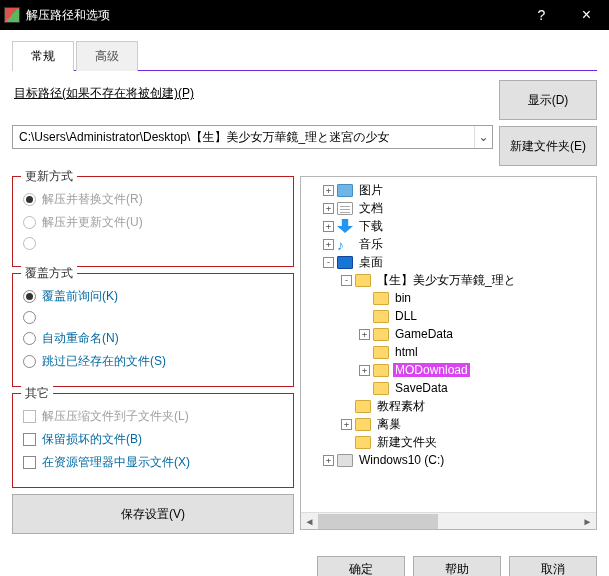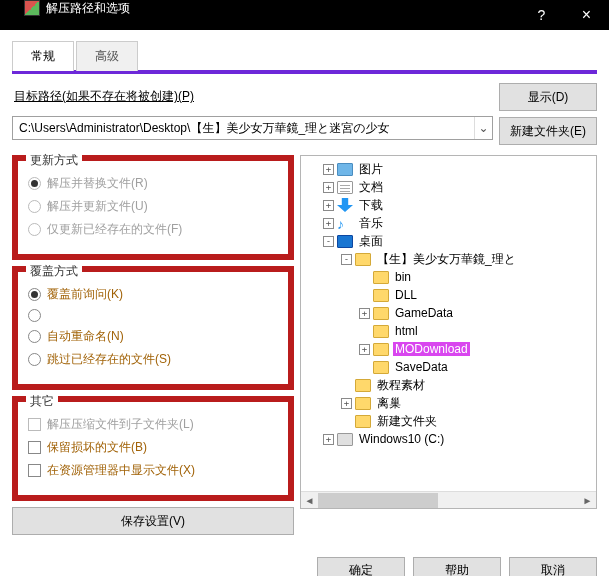--- a/index.html
+++ b/index.html
@@ -1,38 +1,38 @@
 <!DOCTYPE html>
 <html><head>
   <meta charset="utf-8">
   <style>
     * { box-sizing: border-box; margin: 0; padding: 0; font-family: "Microsoft YaHei", "Segoe UI", sans-serif; font-size: 12px; }
     body { background: #fff; width: 609px; height: 576px; overflow: hidden; }
-    .titlebar { background: #000; color: #fff; height: 30px; display: flex; align-items: flex-start; padding: 0 0 0 24px; }
+    .titlebar { background: #000; color: #fff; height: 30px; display: flex; align-items: center; padding: 0 0 0 4px; }
     .titlebar .icon { width: 16px; height: 16px; margin-right: 6px; background: linear-gradient(135deg, #d9534f 0 50%, #5cb85c 50% 100%); border: 1px solid #333; }
     .titlebar .title { flex: 1; font-size: 12px; }
     .titlebar .btn { width: 45px; height: 30px; color: #fff; display: flex; align-items: center; justify-content: center; font-size: 14px; }
     .titlebar .btn.close { font-size: 16px; }
     .content { padding: 10px 12px 0 12px; }
-    .tabs { display: flex; border-bottom: 4px solid #6d28d9; }
+    .tabs { display: flex; border-bottom: 1px solid #6d28d9; }
     .tab { padding: 6px 18px; border: 1px solid #ccc; border-bottom: none; margin-right: 2px; position: relative; background: #fff; top: 1px; }
     .tab.inactive { background: #f0f0f0; color: #555; }
     .tab.active { background: #fff; z-index: 2; }
     .section-label { margin: 14px 0 6px 2px; text-decoration: underline; }
     .path-row { display: flex; align-items: center; gap: 6px; }
     .path-input { flex: 1; display: flex; align-items: center; border: 1px solid #a0a0a0; height: 24px; background: #fff; }
     .path-input input { flex: 1; border: none; outline: none; padding: 0 6px; font-size: 12px; }
     .path-input .dd { width: 18px; text-align: center; color: #555; border-left: 1px solid #ddd; height: 100%; display:flex; align-items:center; justify-content:center;}
-    .winbtn { background: #e1e1e1; border: 1px solid #adadad; padding: 4px 10px; min-width: 98px; height: 28px; text-align: center; cursor: default; }
+    .winbtn { background: #e1e1e1; border: 1px solid #adadad; padding: 4px 10px; min-width: 98px; height: 40px; text-align: center; cursor: default; }
     .winbtn.big { min-width: 88px; height: 26px; }
     .columns { display: flex; gap: 6px; margin-top: 10px; }
     .left-col { width: 282px; }
-    .group { border: 6px solid #b91c1c; padding: 8px 26px 10px 10px; margin-bottom: 6px; position: relative; }
+    .group { border: 1px solid #b91c1c; padding: 8px 26px 10px 10px; margin-bottom: 6px; position: relative; }
     .group-title { position: absolute; top: -9px; left: 8px; background: #fff; padding: 0 4px; color: #333; }
-    .opt { display: flex; align-items: center; gap: 6px; margin: 6px 0; color: #a16207; }
+    .opt { display: flex; align-items: center; gap: 6px; margin: 6px 0; color: #0369a1; }
     .opt.disabled { color: #a0a0a0; }
     .radio, .checkbox { width: 13px; height: 13px; border: 1px solid #888; display:inline-flex; align-items:center; justify-content:center; }
     .radio { border-radius: 50%; }
     .radio.checked::after { content:""; width:7px; height:7px; background:#333; border-radius:50%; }
     .radio.disabled, .checkbox.disabled { border-color: #bbb; }
     .save-row { margin-top: 2px; }
     .save-row .winbtn { width: 100%; }
     .right-col { flex: 1; border: 1px solid #b5b5b5; height: 354px; background:#fff; position: relative; overflow: hidden; }
     .tree { padding: 4px 2px; overflow: hidden; height: calc(100% - 17px); }
     .node { display: flex; align-items: center; height: 18px; white-space: nowrap; }
@@ -93,21 +93,20 @@
         <div class="opt disabled">
             <span class="radio checked disabled"></span>
             <span>解压并替换文件(R)</span>
           </div>
         <div class="opt disabled">
             <span class="radio disabled"></span>
             <span>解压并更新文件(U)</span>
           </div>
         <div class="opt disabled">
             <span class="radio disabled"></span>
-            <span>仅更新已经存在的文件(F)</span>
           </div>
       </div>
 
       <div class="group">
         <div class="group-title">覆盖方式</div>
         <div class="opt">
             <span class="radio checked"></span>
             <span>覆盖前询问(K)</span>
           </div>
         <div class="opt">

